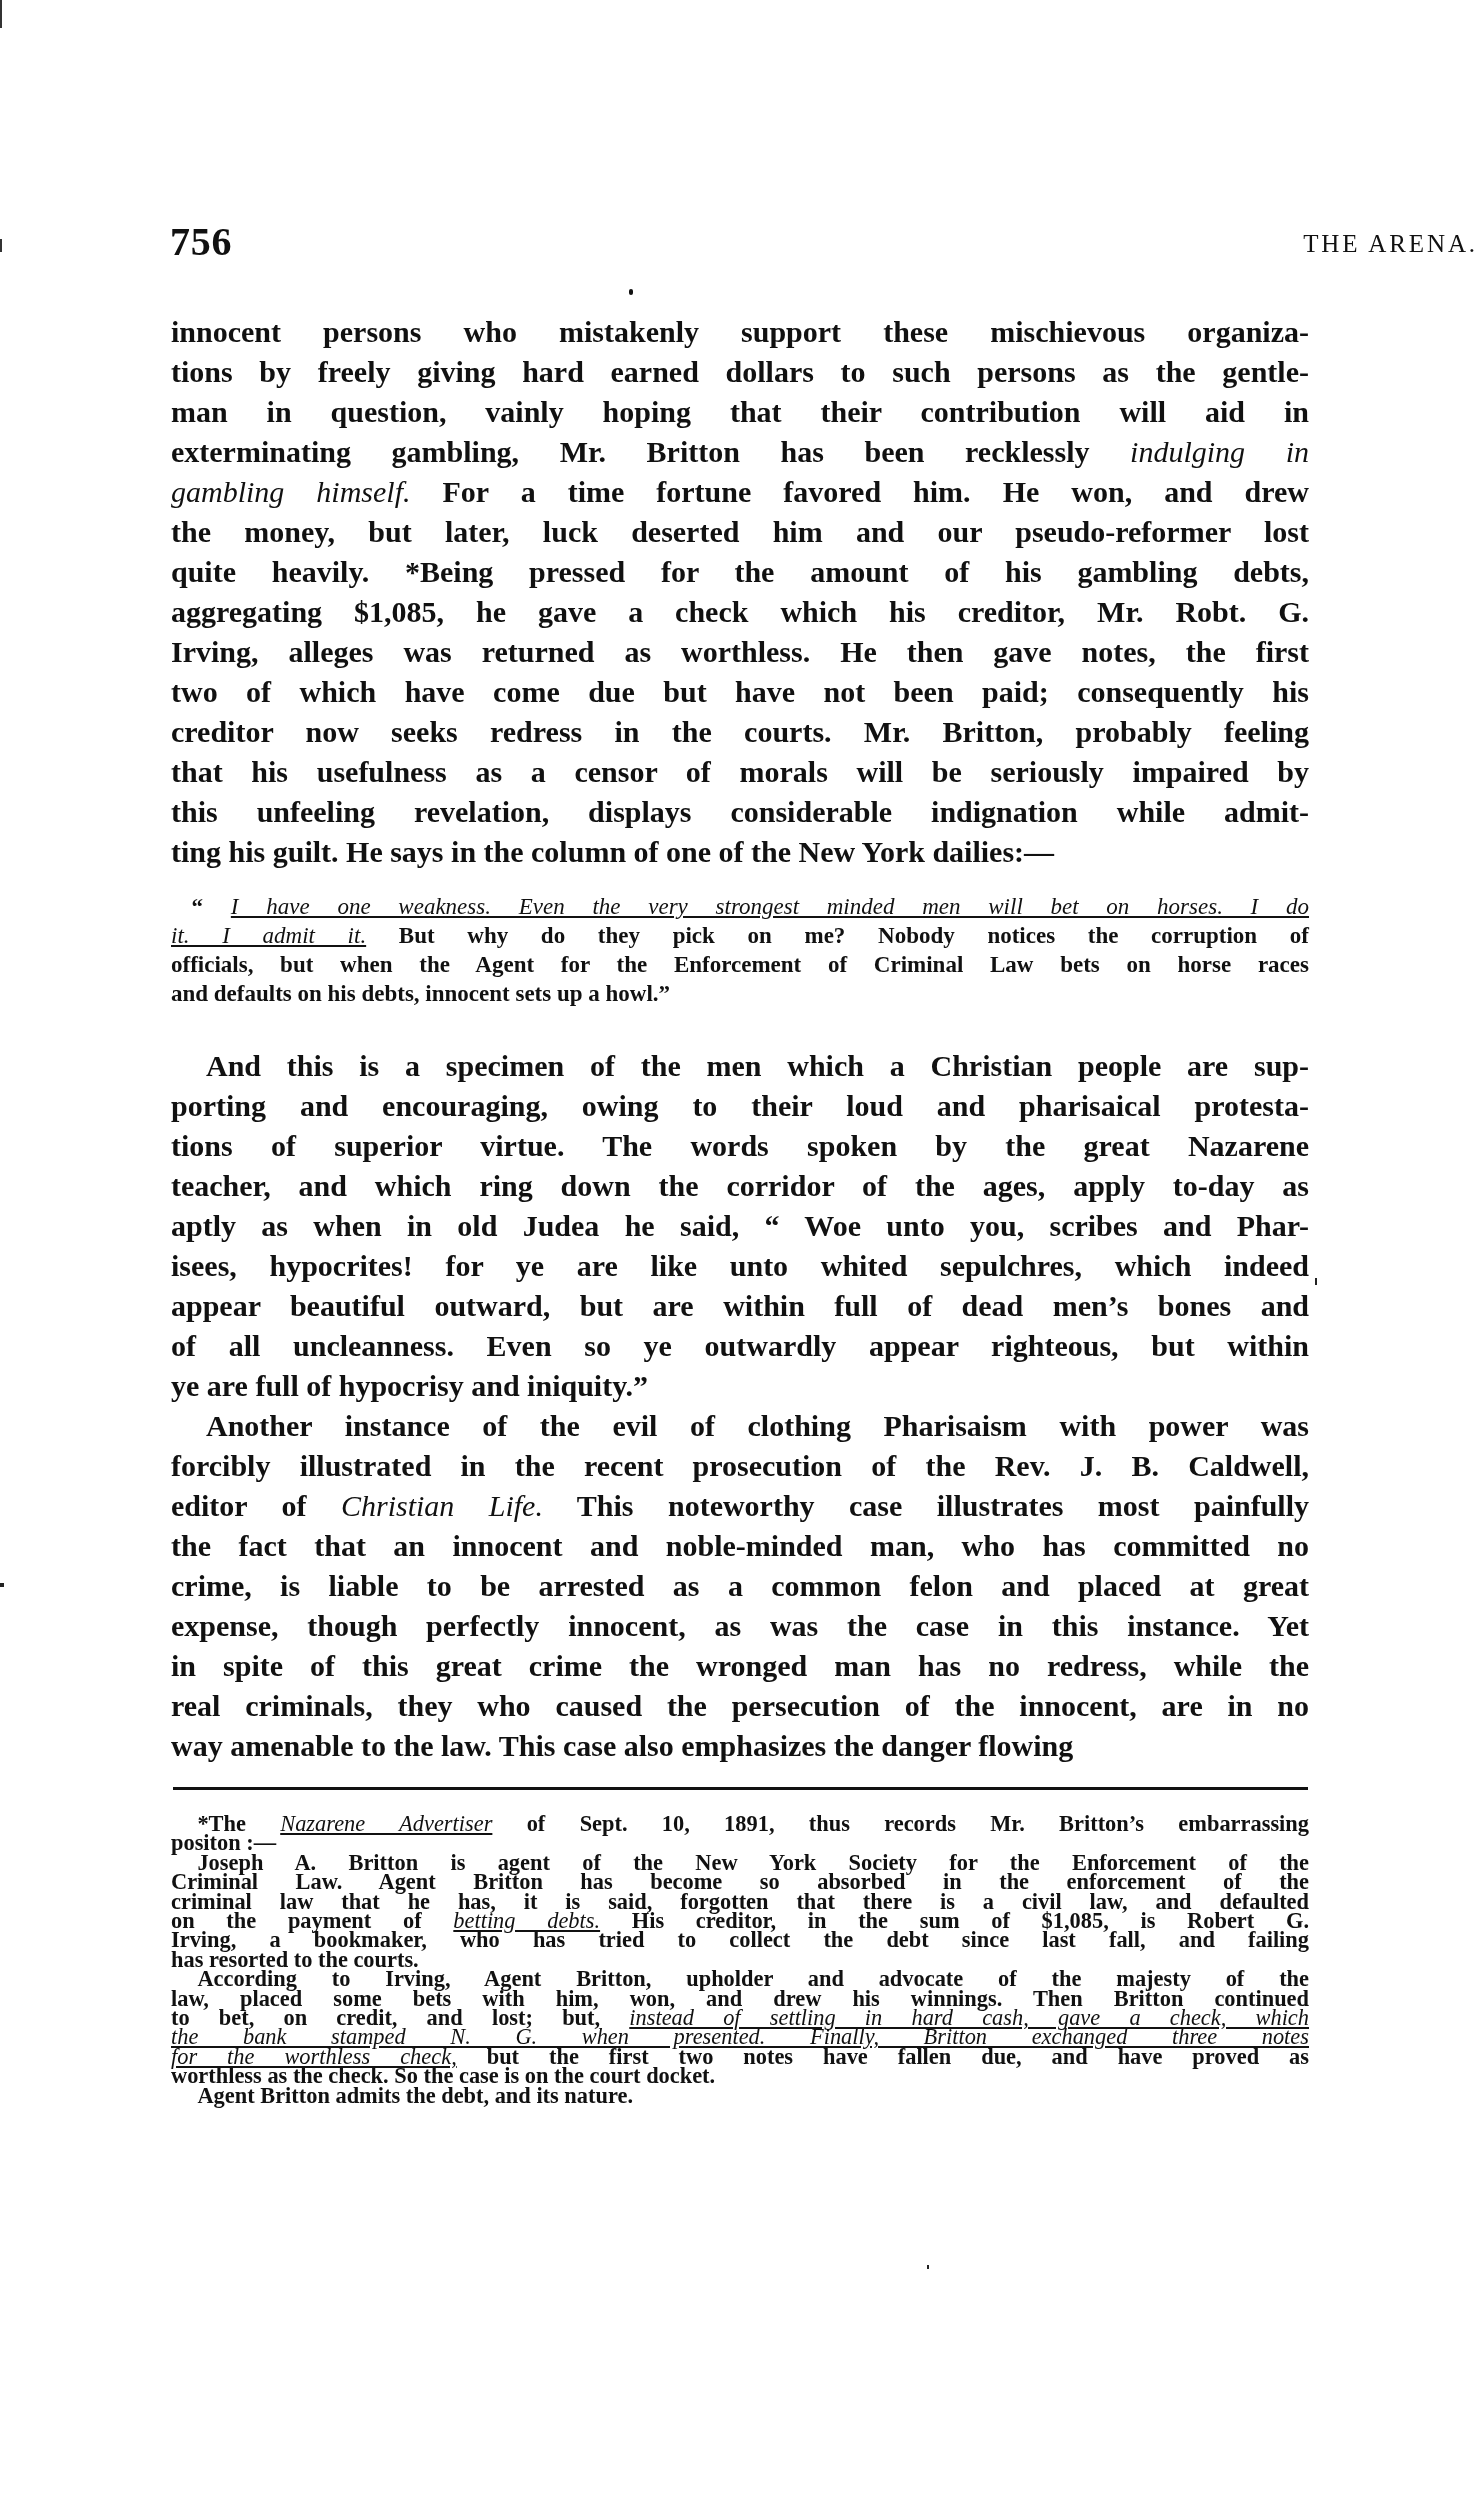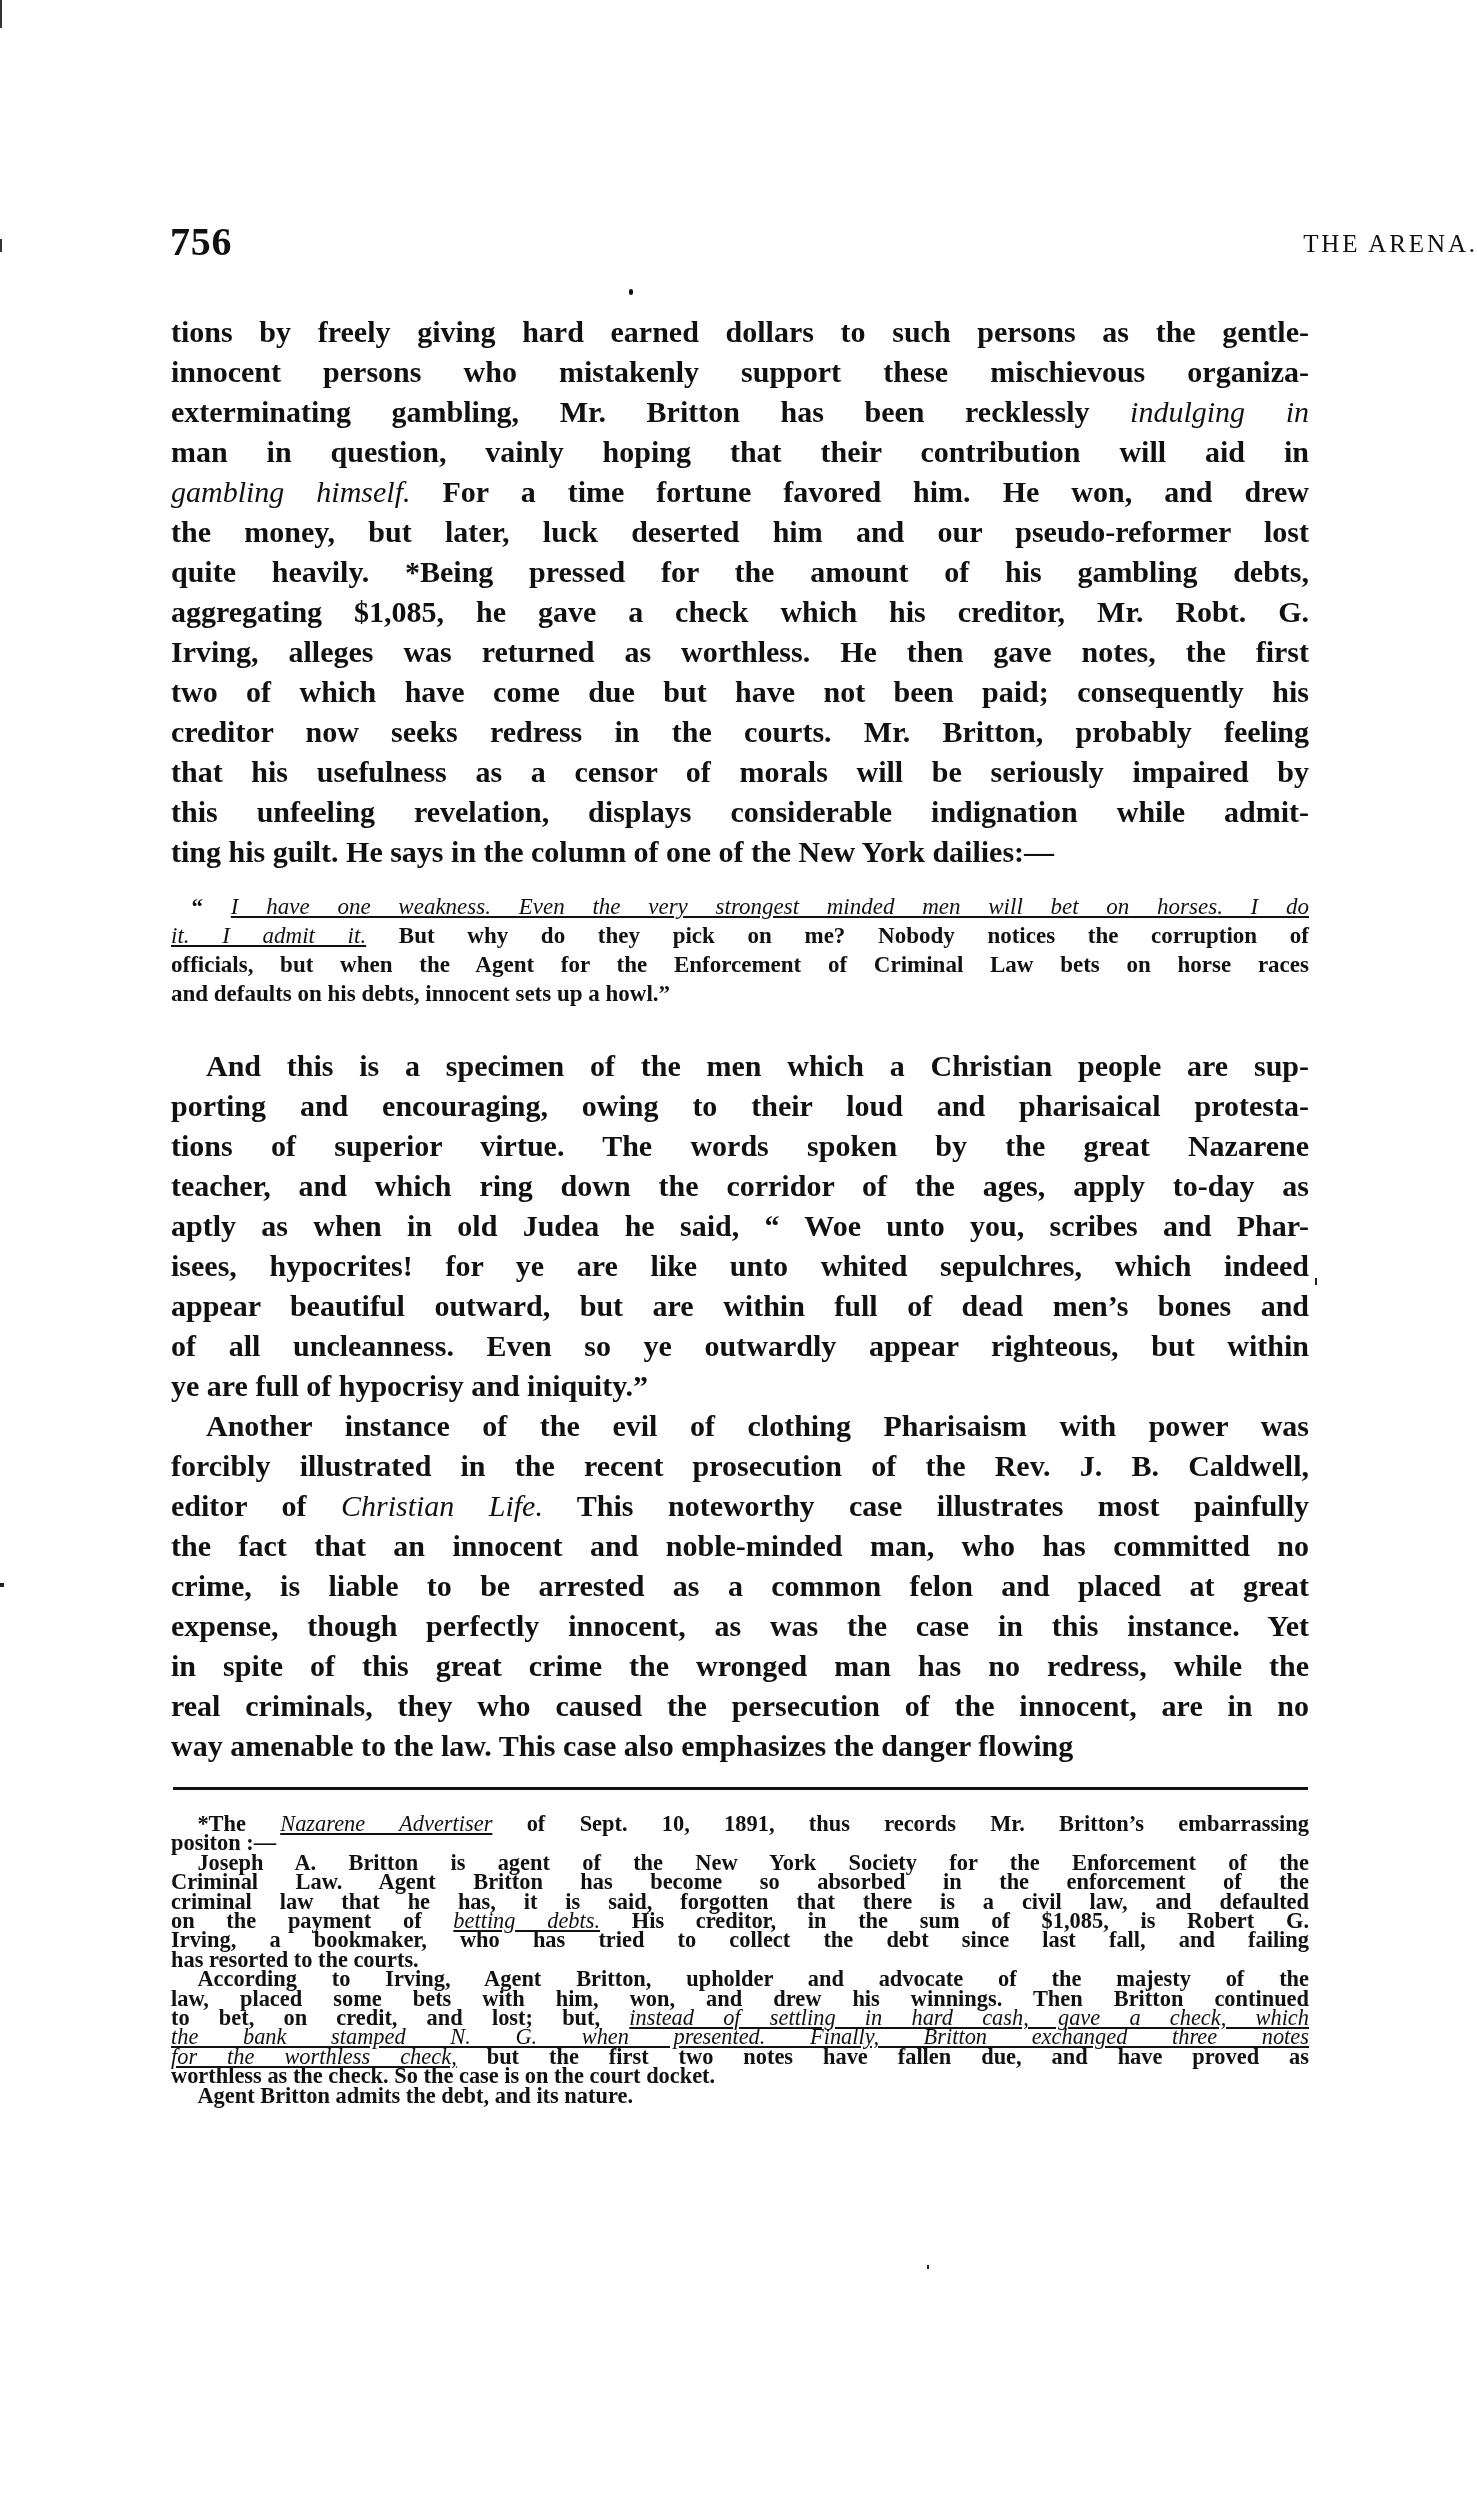--- a/index.html
+++ b/index.html
@@ -36,24 +36,24 @@
 </style>
 </head>
 <body>
 
 <div class="page-number">756</div>
 <div class="running-head">THE ARENA.</div>
 <div class="head-dot"></div>
 
 <div class="column body-text" style="top:312px;">
     <div>
+      <span class="line"><span>innocent persons who mistakenly support these mischievous organiza-</span></span>
       <span class="line"><span>tions by freely giving hard earned dollars to such persons as the gentle-</span></span>
-      <span class="line"><span>innocent persons who mistakenly support these mischievous organiza-</span></span>
+      <span class="line"><span>man in question, vainly hoping that their contribution will aid in</span></span>
       <span class="line"><span>exterminating gambling, Mr. Britton has been recklessly </span><i>indulging in</i></span>
-      <span class="line"><span>man in question, vainly hoping that their contribution will aid in</span></span>
       <span class="line"><i>gambling himself.</i><span> For a time fortune favored him. He won, and drew</span></span>
       <span class="line"><span>the money, but later, luck deserted him and our pseudo-reformer lost</span></span>
       <span class="line"><span>quite heavily. *Being pressed for the amount of his gambling debts,</span></span>
       <span class="line"><span>aggregating $1,085, he gave a check which his creditor, Mr. Robt. G.</span></span>
       <span class="line"><span>Irving, alleges was returned as worthless. He then gave notes, the first</span></span>
       <span class="line"><span>two of which have come due but have not been paid; consequently his</span></span>
       <span class="line"><span>creditor now seeks redress in the courts. Mr. Britton, probably feeling</span></span>
       <span class="line"><span>that his usefulness as a censor of morals will be seriously impaired by</span></span>
       <span class="line"><span>this unfeeling revelation, displays considerable indignation while admit-</span></span>
       <span class="line last"><span>ting his guilt. He says in the column of one of the New York dailies:—</span></span>

